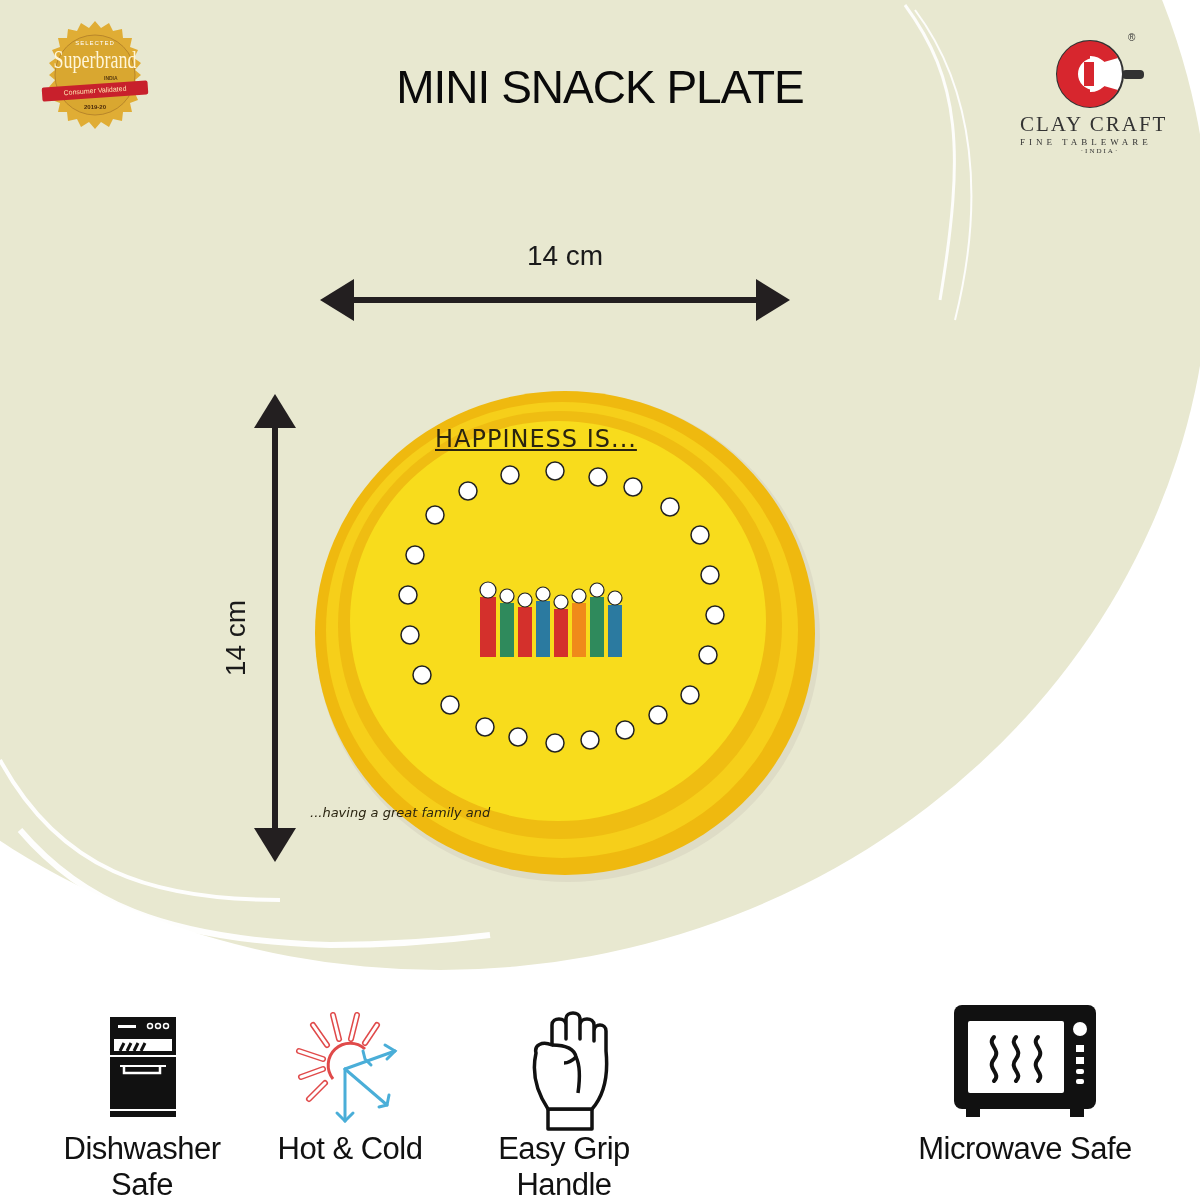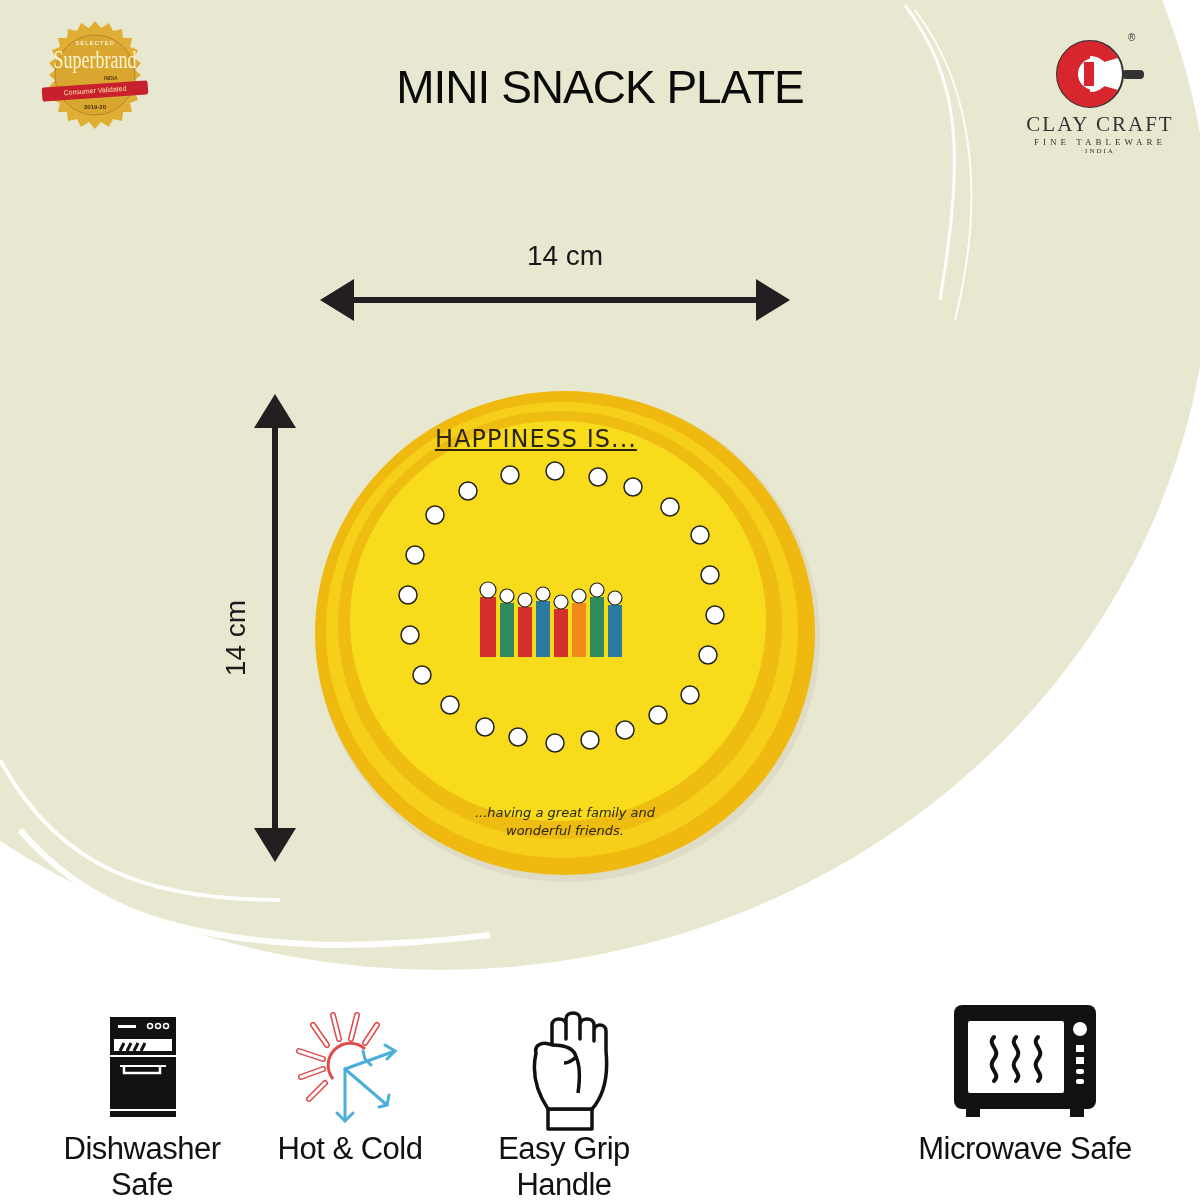--- a/index.html
+++ b/index.html
@@ -2,22 +2,22 @@
 <html><head>
 <meta charset="utf-8">
 <style>
   html,body{margin:0;padding:0;}
   body{width:1200px;height:1200px;position:relative;overflow:hidden;background:#ffffff;font-family:"Liberation Sans",sans-serif;}
   .bg-blob{position:absolute;left:-330px;top:-470px;width:1540px;height:1440px;border-radius:50%;background:#e8e8d0;}
   .badge{position:absolute;left:38px;top:18px;width:114px;height:114px;}
   .title{position:absolute;left:0;right:0;top:60px;text-align:center;font-size:46px;font-weight:400;letter-spacing:-1px;color:#0a0a0a;font-family:"Liberation Sans",sans-serif;}
   .logo{position:absolute;left:1020px;top:32px;width:160px;}
   .logo-mark{position:relative;margin-left:34px;width:100px;height:78px;}
-  .logo-name{text-align:center;font-family:"Liberation Serif",serif;font-size:21px;letter-spacing:2px;color:#333;margin-top:2px;}
-  .logo-sub{text-align:center;font-family:"Liberation Serif",serif;font-size:9px;letter-spacing:4px;color:#333;}
+  .logo-name{font-family:"Liberation Serif",serif;font-size:21px;letter-spacing:2px;color:#333;margin-top:2px;}
+  .logo-sub{font-family:"Liberation Serif",serif;font-size:9px;letter-spacing:4px;color:#333;}
   .logo-india{text-align:center;font-family:"Liberation Serif",serif;font-size:7px;letter-spacing:2px;color:#333;}
   .dim-h-label{position:absolute;left:480px;top:240px;width:170px;text-align:center;font-size:28px;color:#1a1a1a;}
   .dim-v-label{position:absolute;left:196px;top:622px;font-size:28px;color:#1a1a1a;transform:rotate(-90deg);transform-origin:center;width:80px;text-align:center;}
   .arrow{position:absolute;}
   .plate{position:absolute;left:310px;top:385px;width:510px;height:500px;}
   .features{position:absolute;left:0;top:995px;width:1200px;height:180px;}
   .feature{position:absolute;top:0;width:220px;text-align:center;}
   .feature svg{display:block;margin:0 auto;}
   .feature-label{position:absolute;top:136px;left:0;width:100%;text-align:center;font-size:31px;color:#111;letter-spacing:-0.5px;}
 </style>
@@ -126,22 +126,21 @@
           <circle cx="215" cy="215" r="7"></circle>
         <circle cx="233" cy="209" r="7"></circle>
           <circle cx="251" cy="217" r="7"></circle>
           <circle cx="269" cy="211" r="7"></circle>
         <circle cx="287" cy="205" r="7"></circle>
           <circle cx="305" cy="213" r="7"></circle>
       </g>
     </g>
   </svg>
   <div style="position:absolute;left:125px;top:40px;font-family:'DejaVu Sans',sans-serif;font-size:24px;letter-spacing:1px;color:#2a2410;text-decoration:underline;">HAPPINESS IS...</div>
-  <div style="position:absolute;left:0;top:420px;width:510px;text-align:center;font-family:'DejaVu Sans',sans-serif;font-size:13px;font-style:italic;color:#2a2410;">...having a great family and</div>
-  <div style="position:absolute;left:0;top:438px;width:510px;text-align:center;font-family:'DejaVu Sans',sans-serif;font-size:13px;font-style:italic;color:#2a2410;">wonderful friends.</div>
+  <div style="position:absolute;left:0;top:420px;width:510px;font-family:'DejaVu Sans',sans-serif;font-size:13px;font-style:italic;color:#2a2410;">...having a great family and</div>
 </div>
 
 <div class="features">
 
   <div class="feature" style="left:32px">
     <svg width="80" height="128" viewBox="0 0 80 128" style="margin-top:10px">
       <rect x="8" y="12" width="66" height="100" fill="#111"></rect>
       <rect x="12" y="34" width="58" height="12" fill="#fff"></rect>
       <rect x="16" y="20" width="18" height="3" fill="#fff"></rect>
       <circle cx="48" cy="21" r="2.5" fill="none" stroke="#fff" stroke-width="1.5"></circle>

